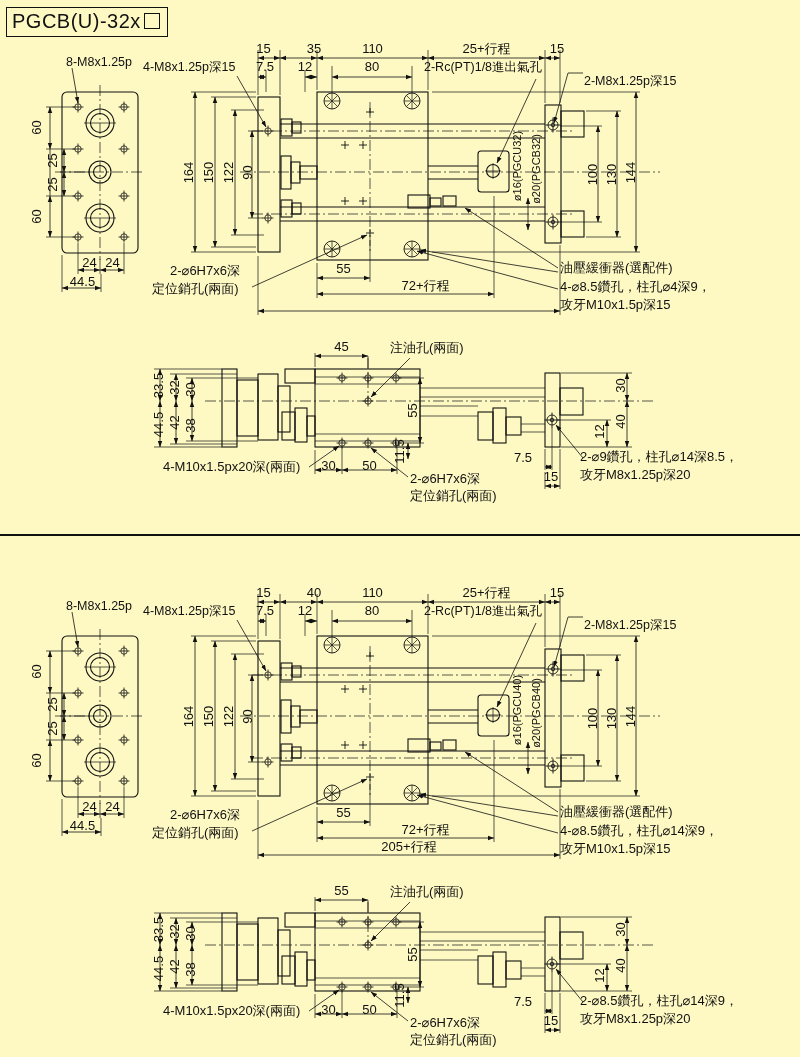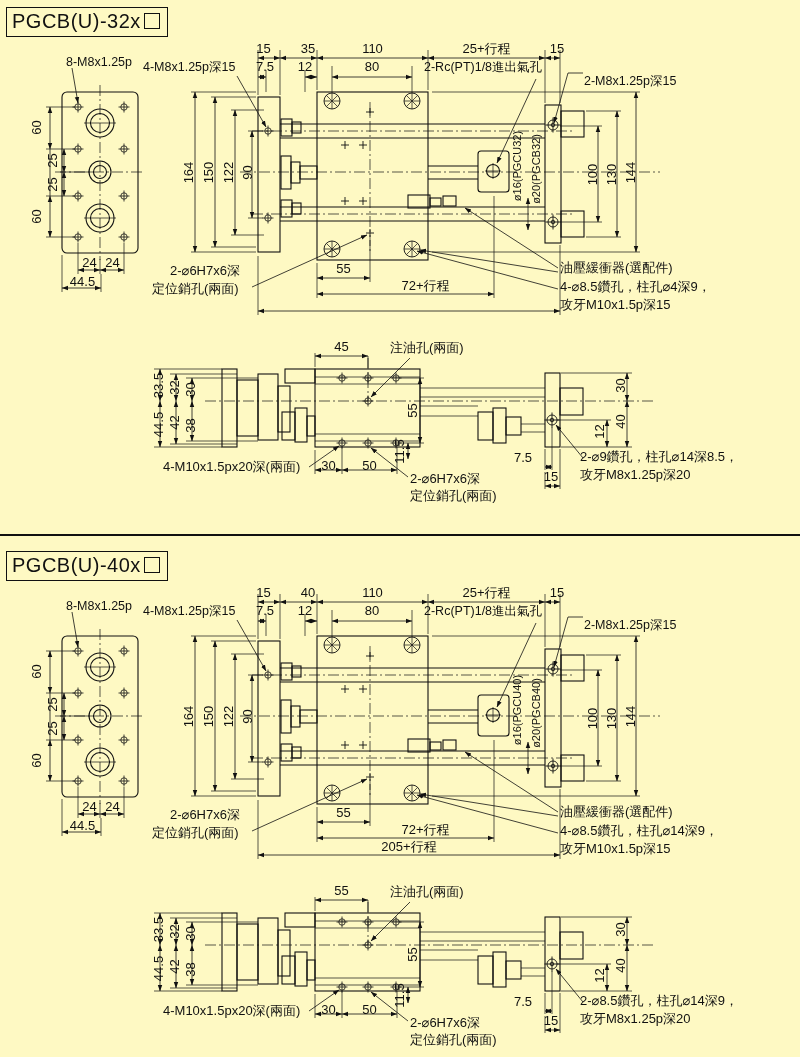--- a/index.html
+++ b/index.html
@@ -18,21 +18,21 @@
   .c{text-align:center;}
   .rot{transform:rotate(-90deg);transform-origin:center;width:34px;height:13px;text-align:center;}
   .vrt{transform:rotate(-90deg);transform-origin:center;width:80px;height:12px;text-align:center;font-size:11px;}
   .n{font-size:12.5px;}
   .t-ttl{left:6px;top:7px;border:1.6px solid #111;padding:2px 7px 3px 5px;font-size:20px;letter-spacing:.5px;}
   .sq{display:inline-block;width:14px;height:14px;border:1.6px solid #111;margin-left:3px;vertical-align:-1px;}
   .lh{left:66px;top:55px;}
   .l60a{left:19px;top:121px;}.l25a{left:35px;top:154px;}.l25b{left:35px;top:178px;}.l60b{left:19px;top:210px;}
   .l24a{left:79px;top:256px;width:21px;}.l24b{left:102px;top:256px;width:21px;}.l445{left:64px;top:275px;width:37px;}
   .mth{left:143px;top:60px;}
-  .m15a{left:247px;top:42px;width:33px;}.m35{left:290px;top:42px;width:36px;}
+  .m15a{left:247px;top:42px;width:33px;}.m35{left:296px;top:42px;width:36px;}
   .m110{left:317px;top:42px;width:111px;}.m25s{left:428px;top:42px;width:117px;}.m15b{left:543px;top:42px;width:28px;}
   .m75{left:252px;top:60px;width:26px;}.m12{left:293px;top:60px;width:24px;}.m80{left:332px;top:60px;width:80px;}
   .mair{left:424px;top:60px;}
   .mthr{left:584px;top:62px;margin-top:12px;}
   .m164{left:171px;top:166px;}.m150{left:191px;top:166px;}.m122{left:211px;top:166px;}.m90{left:230px;top:166px;}
   .mb1{left:477px;top:160px;}.mb2{left:496px;top:163px;}
   .m100{left:575px;top:168px;}.m130{left:594px;top:168px;}.m144{left:613px;top:166px;}
   .msh{left:560px;top:261px;}
   .mn1{left:560px;top:280px;}.mn2{left:560px;top:298px;}
   .mp1{left:170px;top:264px;}.mp2{left:152px;top:282px;}
@@ -462,21 +462,20 @@
       <path class="t" d="M545,449 V470 M552,427 V470 M545,472 V489 M560,449 V489"></path>
       <line class="d ae" x1="545" y1="467" x2="552" y2="467"></line>
       <line class="d ae" x1="545" y1="486" x2="560" y2="486"></line>
 
       <path class="d le" d="M410,358 L371,397"></path>
       <path class="d le" d="M309,467 L339,446"></path>
       <path class="d le" d="M408,477 L371,448"></path>
       <path class="d le" d="M583,458 L556,425"></path>
     </svg>
 
-    <div class="lbl t-ttl"><span>PGCB(U)-40x</span><span class="sq"></span></div>
 
     <div class="lbl lh n">8-M8x1.25p</div>
     <div class="lbl rot l60a">60</div>
     <div class="lbl rot l25a">25</div>
     <div class="lbl rot l25b">25</div>
     <div class="lbl rot l60b">60</div>
     <div class="lbl c l24a">24</div>
     <div class="lbl c l24b">24</div>
     <div class="lbl c l445">44.5</div>
 

